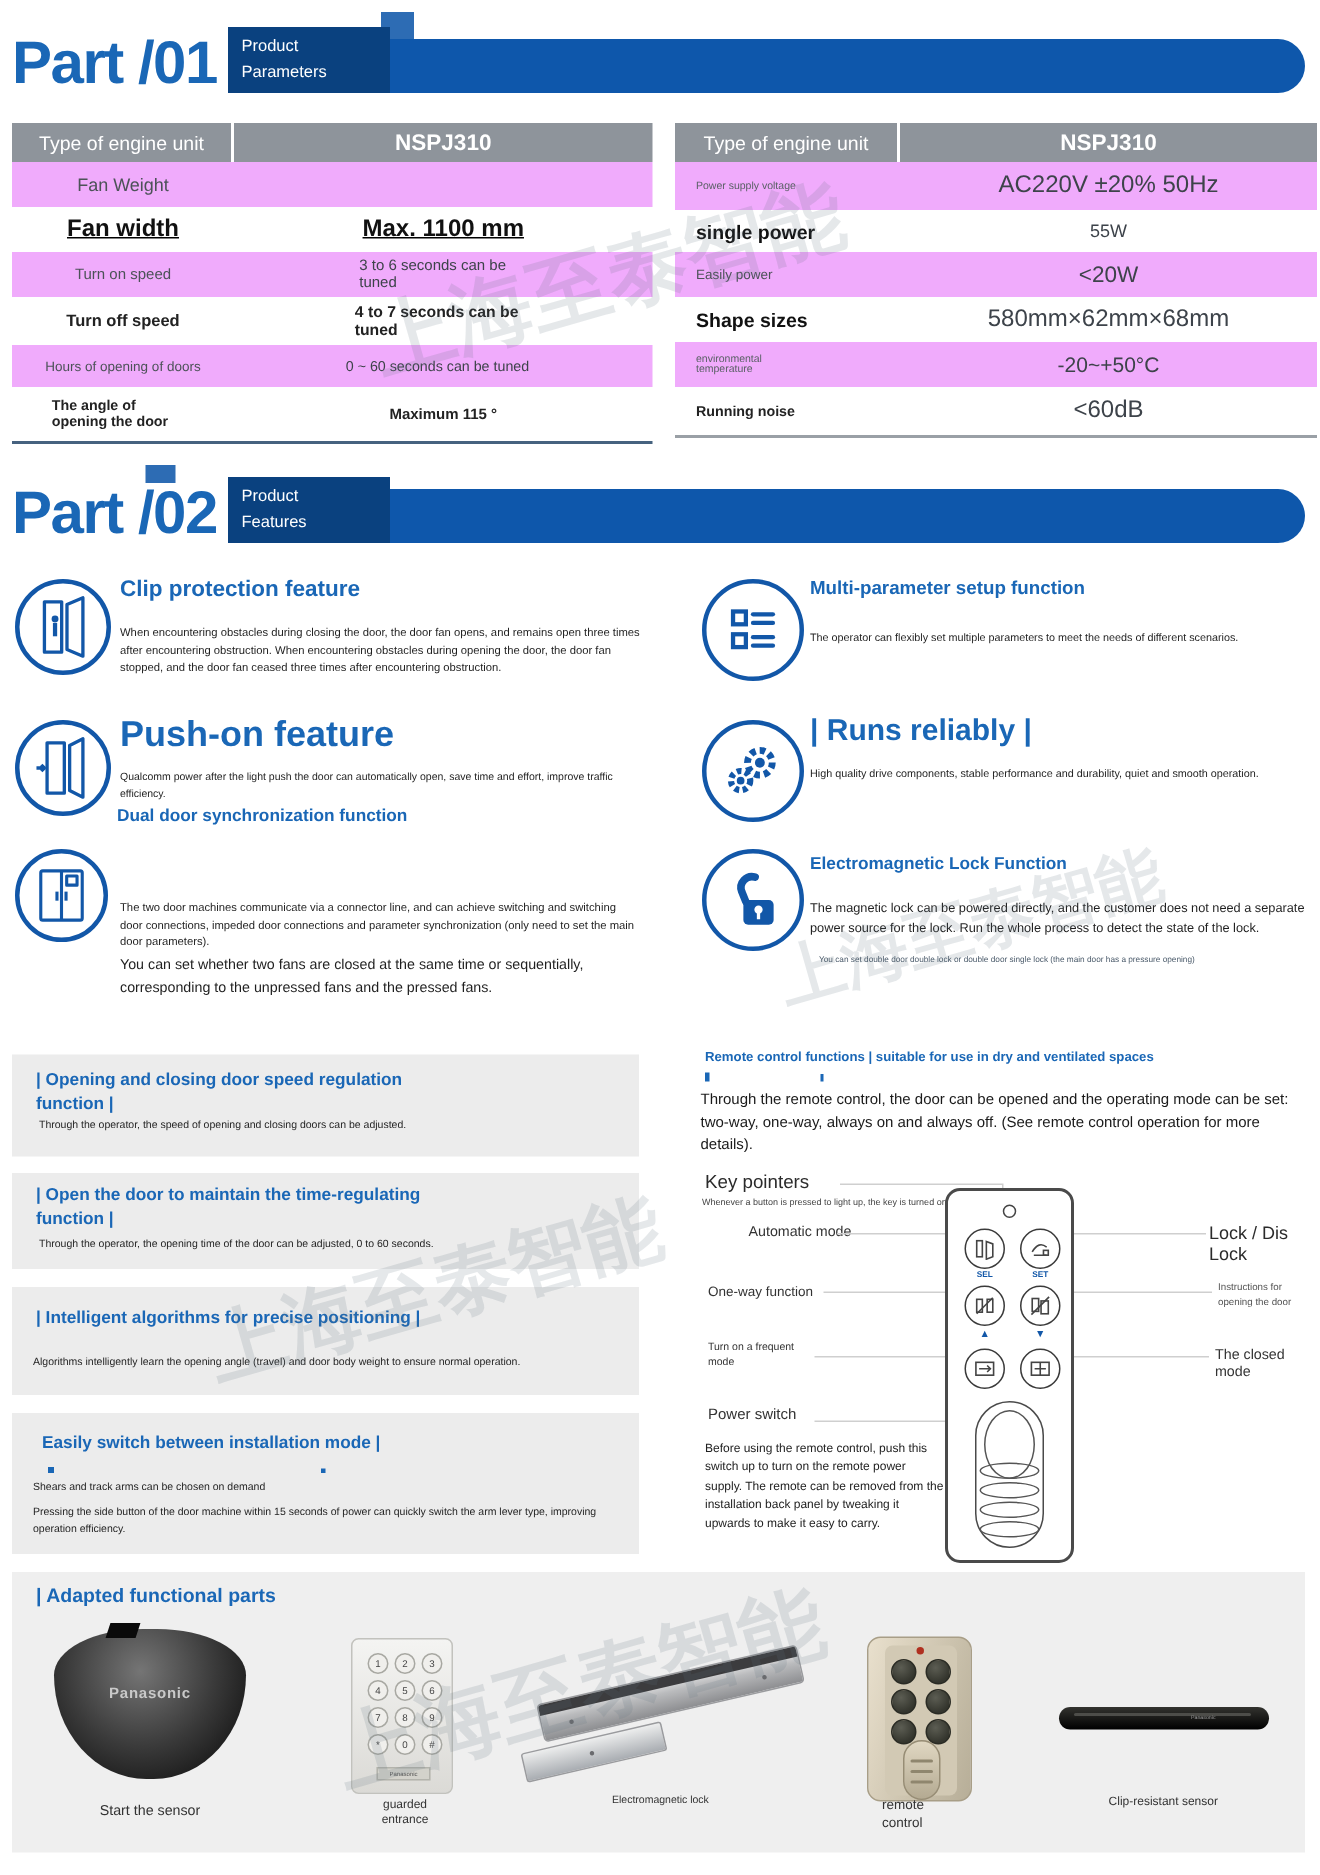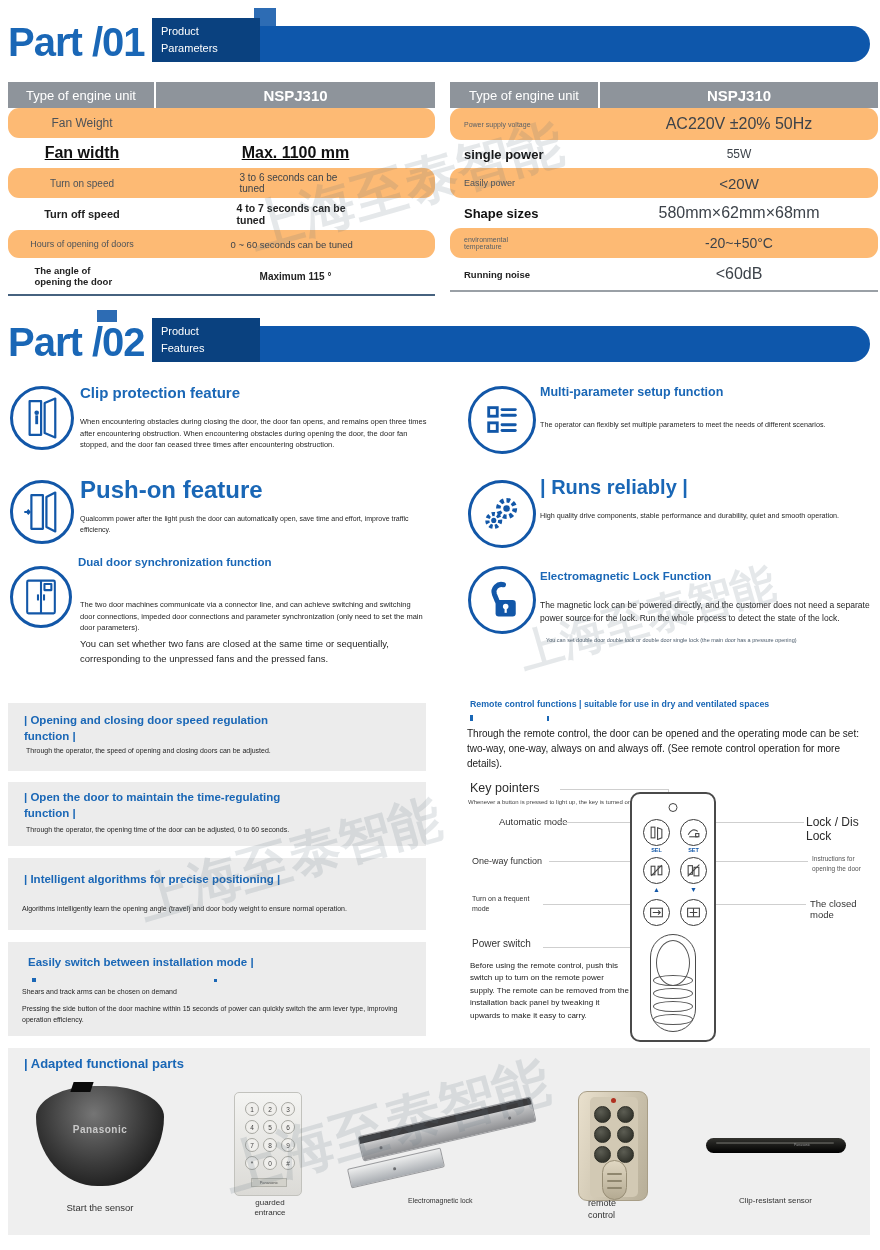--- a/index.html
+++ b/index.html
@@ -18,21 +18,21 @@
   .banner-tag { background:#0a417f; color:#fff; font-size:11px; line-height:1.5; padding:5px 0 0 9px; }
   .deco-sq { background:#2d6cb4; }
 
   
   .spec-table { position:absolute; }
   .spec-row { display:flex; width:100%; }
   .spec-head { background:#8e949b; color:#fff; height:26px; }
   .spec-head .lab { border-right:2px solid #fff; }
   .lab { width:148px; display:flex; align-items:center; justify-content:center; text-align:center; }
   .val { flex:1; display:flex; align-items:center; justify-content:center; text-align:center; }
-  .alt { background:#fdba74;border-radius:11px; }
+  .alt { background:#f0abfc; }
   .spec-head .lab { font-size:13px; }
   .spec-head .val { font-size:15px; font-weight:bold; }
   .t-right .lab { justify-content:flex-start; text-align:left; padding-left:14px; width:150px; }
 
   
   .lt-r0 { height:30px; } .lt-r0 .lab { font-size:12px; color:#4c5258; } .lt-r0 .val { font-size:10.5px; color:#3d434a; }
   .lt-r1 { height:30px;text-decoration:underline; } .lt-r1 .lab { font-size:16px; color:#111; font-weight:bold; } .lt-r1 .val { font-size:16px; color:#111; font-weight:bold; }
   .lt-r2 { height:30px; } .lt-r2 .lab { font-size:10px; color:#4c5258; } .lt-r2 .val span { display:block; width:112px; text-align:left; font-size:10px; color:#3d434a; }
   .lt-r3 { height:32px; } .lt-r3 .lab { font-size:11px; color:#222; font-weight:bold; } .lt-r3 .val span { display:block; width:118px; text-align:left; font-size:10.5px; color:#222; font-weight:bold; }
   .lt-r4 { height:28px; } .lt-r4 .lab { font-size:9px; color:#4c5258; } .lt-r4 .val span { display:block; width:130px; text-align:left; font-size:9.5px; color:#3d434a; }
@@ -272,21 +272,21 @@
     <svg width="38" height="42" viewBox="0 0 44 48">
       <g fill="none" stroke="#1257a8" stroke-width="2.4" stroke-linejoin="round">
         <rect x="6" y="5" width="32" height="38" rx="1.5"></rect>
         <line x1="22" y1="5" x2="22" y2="43"></line>
         <rect x="26" y="9" width="8" height="7"></rect>
         <line x1="18.5" y1="21" x2="18.5" y2="28"></line>
         <line x1="25.5" y1="21" x2="25.5" y2="28"></line>
       </g>
     </svg>
   </div>
-  <div class="f-title" style="left:78px; top:556px; font-size:11.5px;">Dual door synchronization function</div>
+  <div class="f-title" style="left:78px; top:538px; font-size:11.5px;">Dual door synchronization function</div>
   <div class="f-body" style="left:80px; top:599px; width:346px; font-size:7.5px;">The two door machines communicate via a connector line, and can achieve switching and switching door connections, impeded door connections and parameter synchronization (only need to set the main door parameters).</div>
   <div class="f-body" style="left:80px; top:636px; width:352px; font-size:9.5px; line-height:1.6;">You can set whether two fans are closed at the same time or sequentially, corresponding to the unpressed fans and the pressed fans.</div>
 
   <div class="f-icon" style="left:468px; top:566px; width:68px; height:68px;">
     <svg width="44" height="44" viewBox="0 0 48 48">
       <path d="M16 25 v-8 a8 8 0 0 1 13 -6" fill="none" stroke="#1257a8" stroke-width="5.5" stroke-linecap="round" transform="rotate(-22 18 18)"></path>
       <rect x="17" y="24" width="22" height="18" rx="3.5" fill="#1257a8"></rect>
       <circle cx="28" cy="31" r="3" fill="#fff"></circle>
       <rect x="26.8" y="32.5" width="2.4" height="5.5" fill="#fff"></rect>
     </svg>

